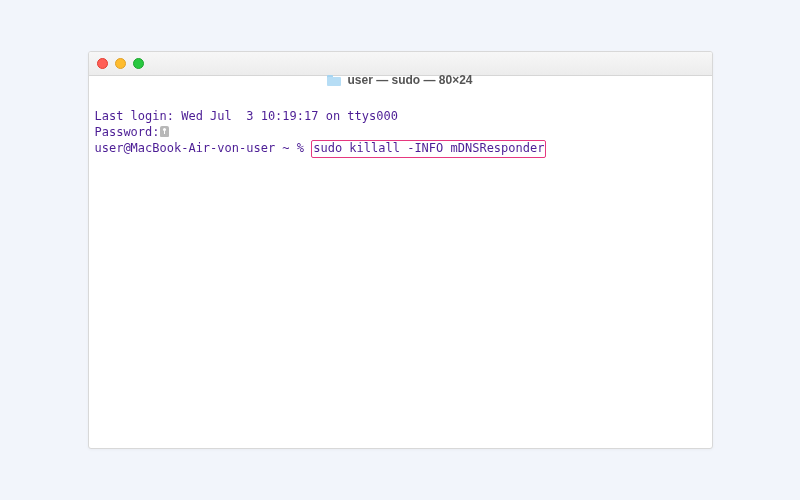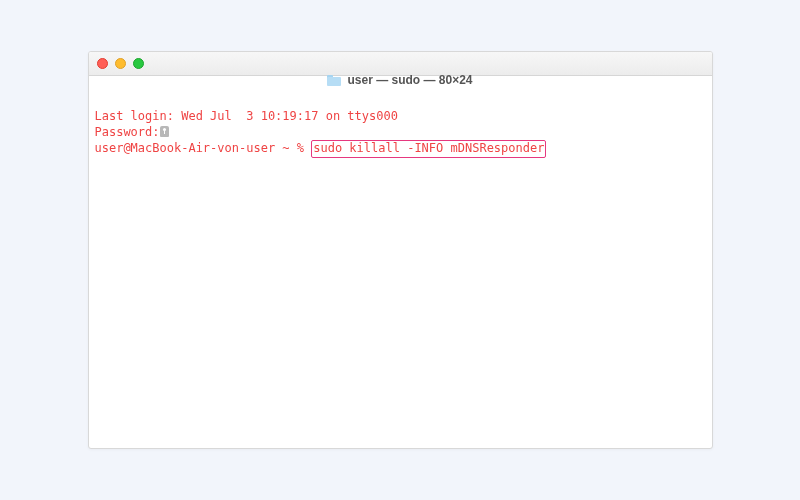--- a/index.html
+++ b/index.html
@@ -47,21 +47,21 @@
       content: ""; position: absolute; top: 2px; left: 0;
       width: 14px; height: 9px; background: #b6ddf5;
       border-radius: 1px;
     }
     .title-text {
       font-size: 12px; font-weight: 600; color: #555;
     }
     .terminal-body {
       flex: 1; padding: 2px 6px;
       font-size: 12px; line-height: 1.3;
-      color: #ef4444; white-space: pre;
+      color: #4c1d95; white-space: pre;
       overflow: hidden;
     }
     .line { display: block; }
     .cmd-highlight {
       border: 1.5px solid #e6387f;
       border-radius: 2px;
       padding: 0 1px;
       display: inline-block;
     }
     .key-icon {

